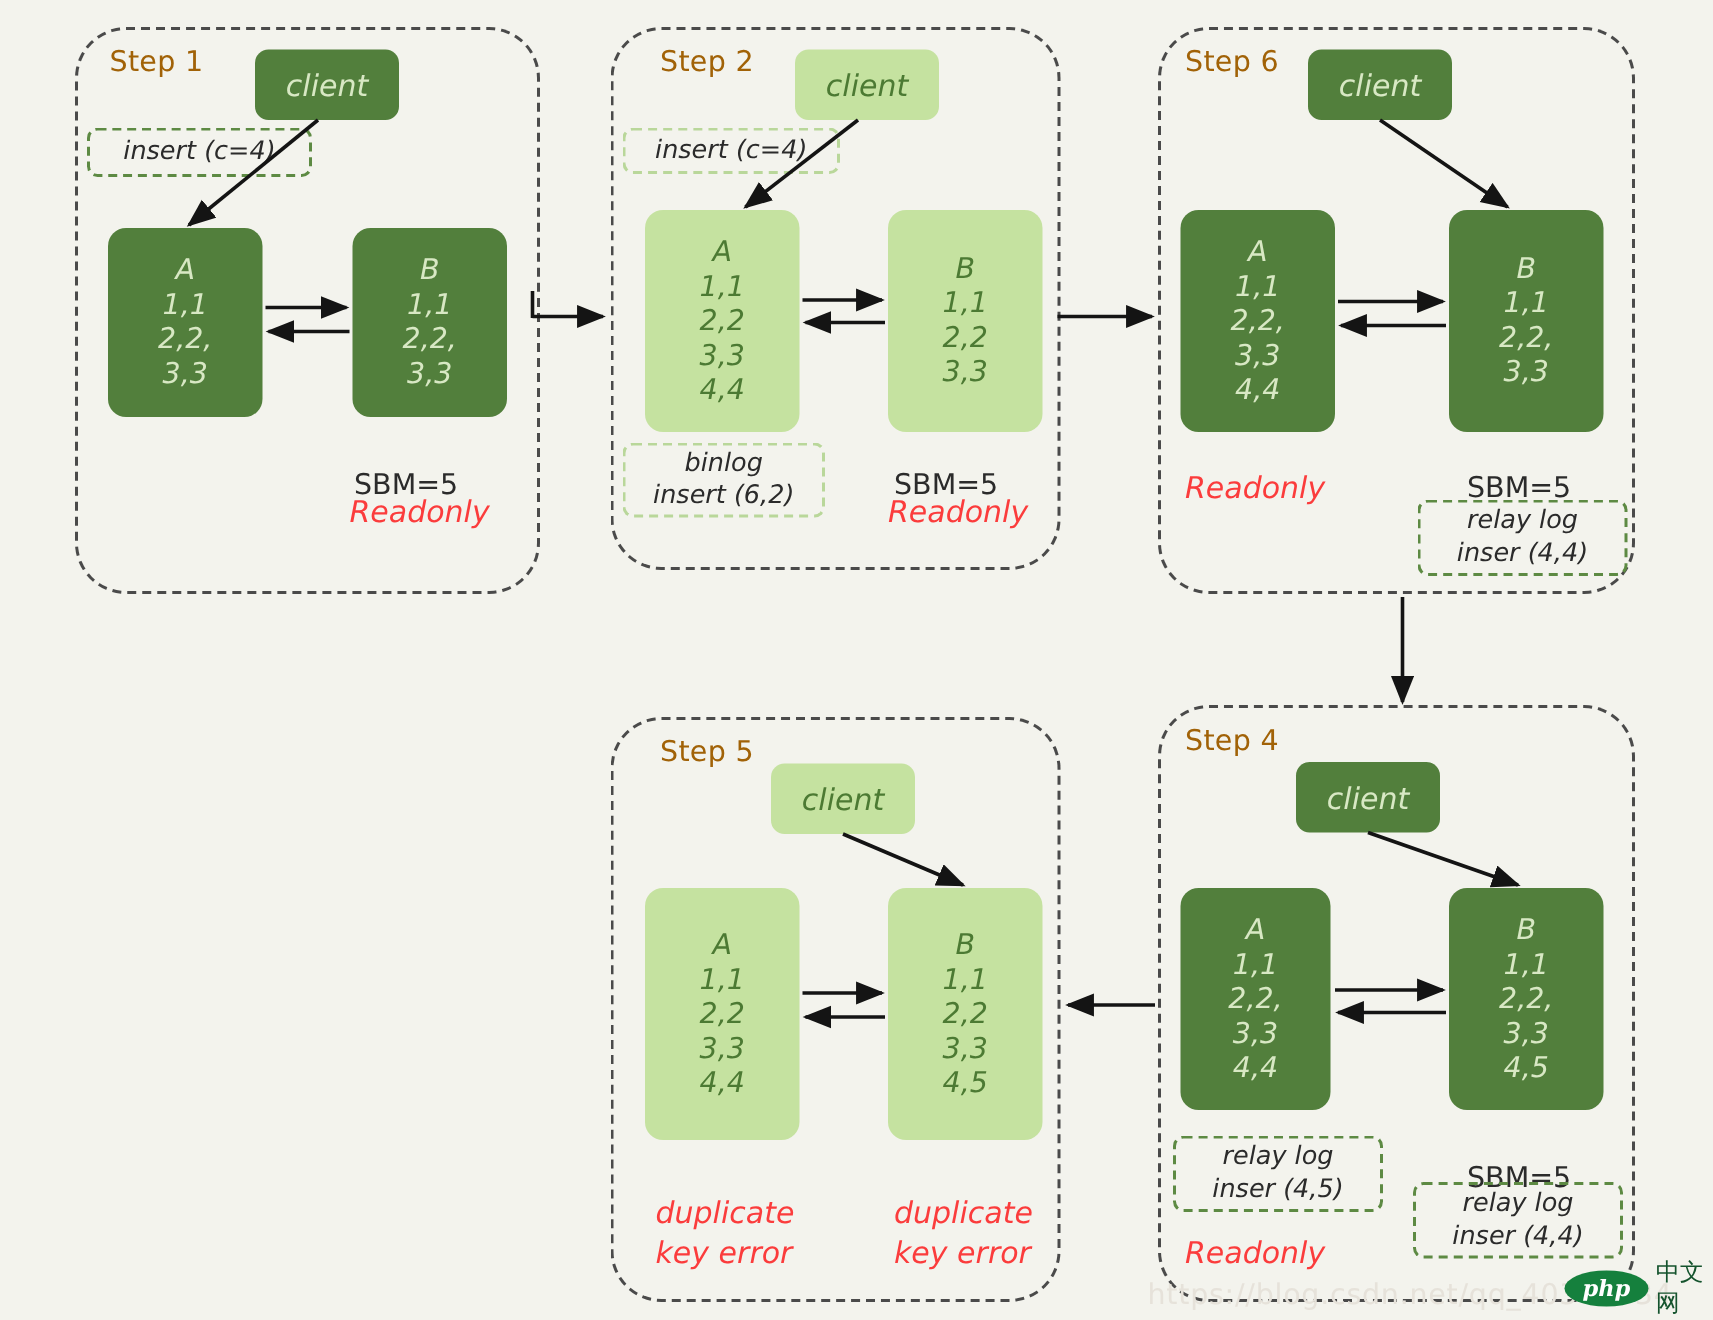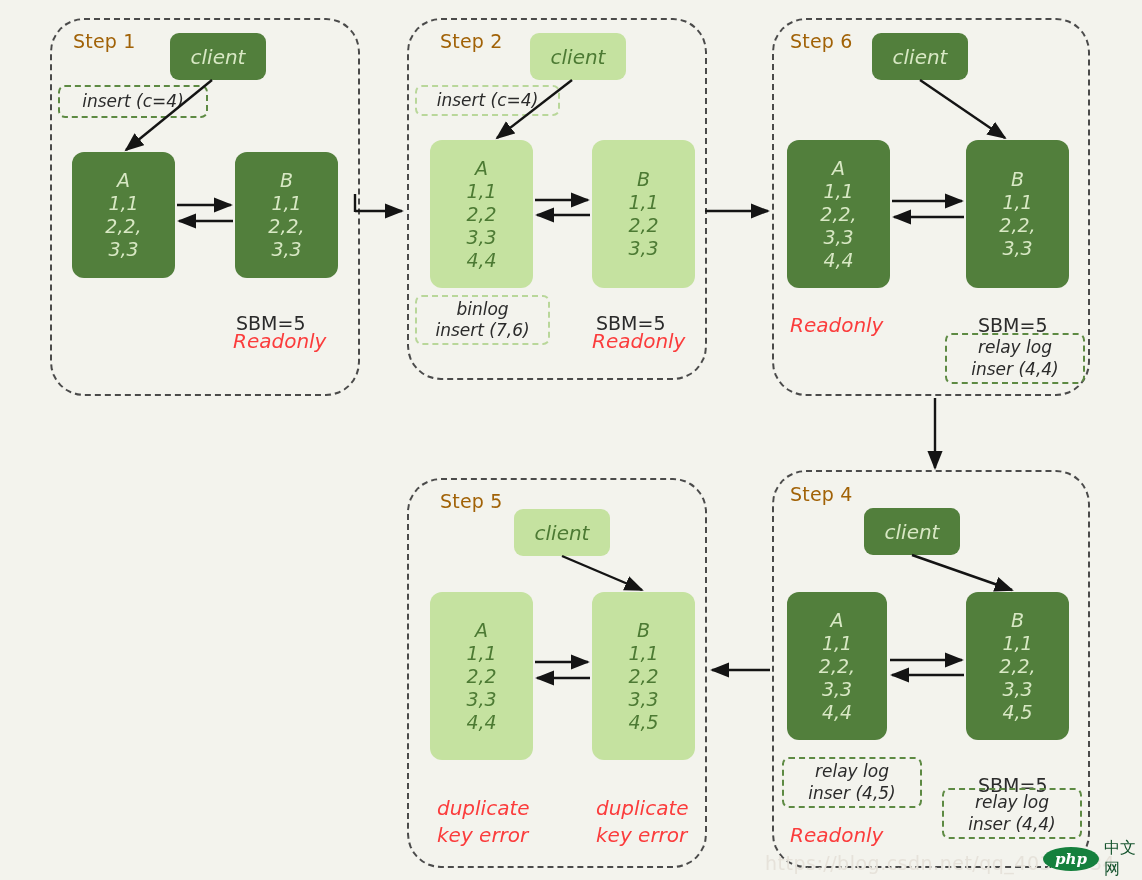--- a/index.html
+++ b/index.html
@@ -207,21 +207,21 @@
 
   <div class="node light" style="left:592px; top:140px; width:103px; height:148px;">
     <span class="node-line title-line">B</span>
     <span class="node-line">1,1</span>
     <span class="node-line">2,2</span>
     <span class="node-line">3,3</span>
   </div>
 
   <div class="dash-box pale" style="left:415px; top:295px; width:135px; height:50px;">
     <span class="dash-line">binlog</span>
-    <span class="dash-line">insert (7,6)</span>
+    <span class="dash-line">insert (6,2)</span>
   </div>
 
   <div class="plain-label" style="left:596px; top:300px;">SBM=5</div>
   <div class="red-label" style="left:592px; top:328px;">Readonly</div>
 
   <div class="step-panel" style="left:772px; top:18px; width:318px; height:378px;"></div>
   <div class="step-title" style="left:790px; top:30px;">Step 6</div>
 
   <div class="client-box dark" style="left:872px; top:33px; width:96px; height:47px;">
     <span>client</span>

